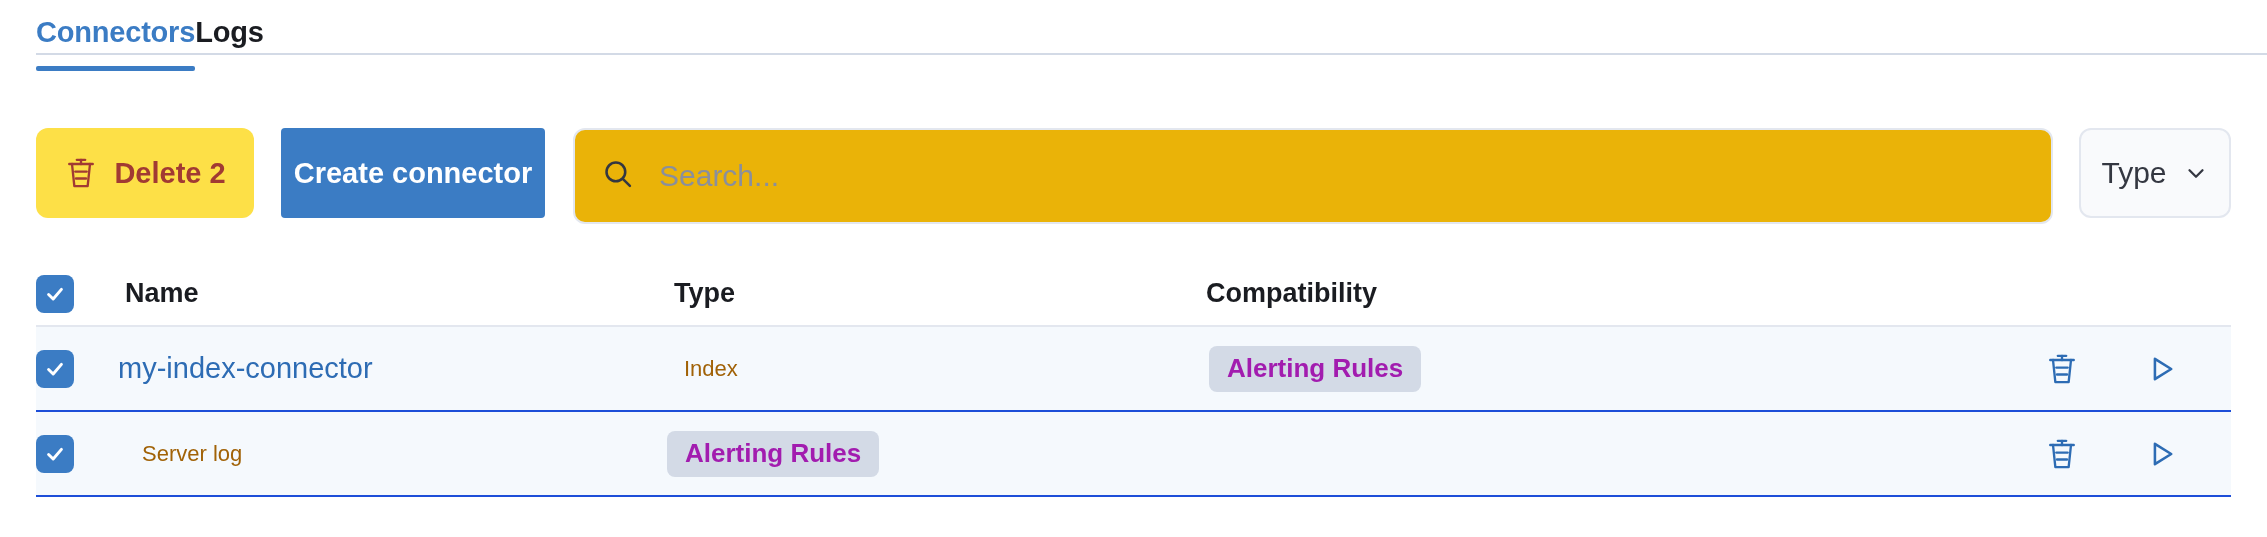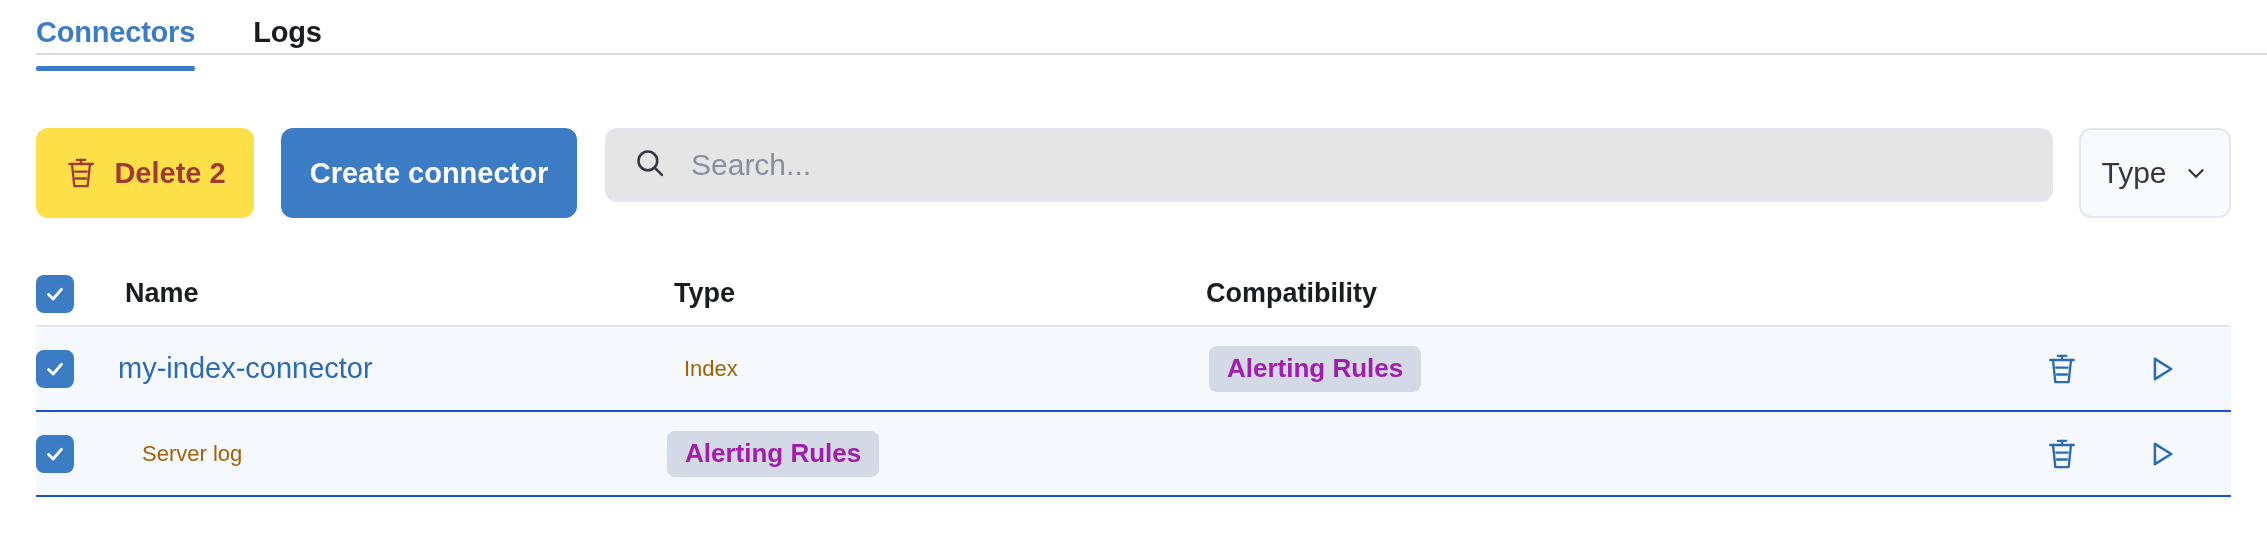--- a/index.html
+++ b/index.html
@@ -23,21 +23,20 @@
     position: absolute;
     left: 36px; right: 0px; bottom: 26px;
     height: 2px;
     background: #d3dae6;
   }
   .tabs {
     position: absolute;
     left: 36px; top: 10px;
     display: flex;
     align-items: flex-start;
-    gap: 58px;
   }
   .tab {
     position: relative;
     padding: 6px 0 22px 0;
     font-size: 29px;
     font-weight: 700;
     letter-spacing: -0.2px;
     color: #1a1c21;
     cursor: pointer;
     white-space: nowrap;
@@ -76,41 +75,41 @@
     align-items: center;
     justify-content: center;
     gap: 16px;
     cursor: pointer;
     flex: none;
   }
   .btn-delete svg { display: block; }
 
   .btn-create {
     margin-left: 27px;
-    width: 296px;
+    width: 264px;
     height: 90px;
     background: #3b7cc4;
     border: none;
-    border-radius: 12px;
+    border-radius: 4px;
     color: #ffffff;
     font-family: "Liberation Sans", sans-serif;
     font-size: 29px;
     font-weight: 700;
     display: flex;
     align-items: center;
     justify-content: center;
     cursor: pointer;
     flex: none;
   }
 
   .searchbox {
     margin-left: 28px;
     flex: 1 1 auto;
-    height: 74px;
-    background: #e5e5e5;
+    height: 96px;
+    background: #eab308;
     border: 2px solid #e3e7ef;
     border-radius: 12px;
     display: flex;
     align-items: center;
     padding: 0 26px;
     gap: 24px;
     min-width: 0;
   }
   .searchbox .sicon { flex: none; display: block; }
   .searchbox input {

